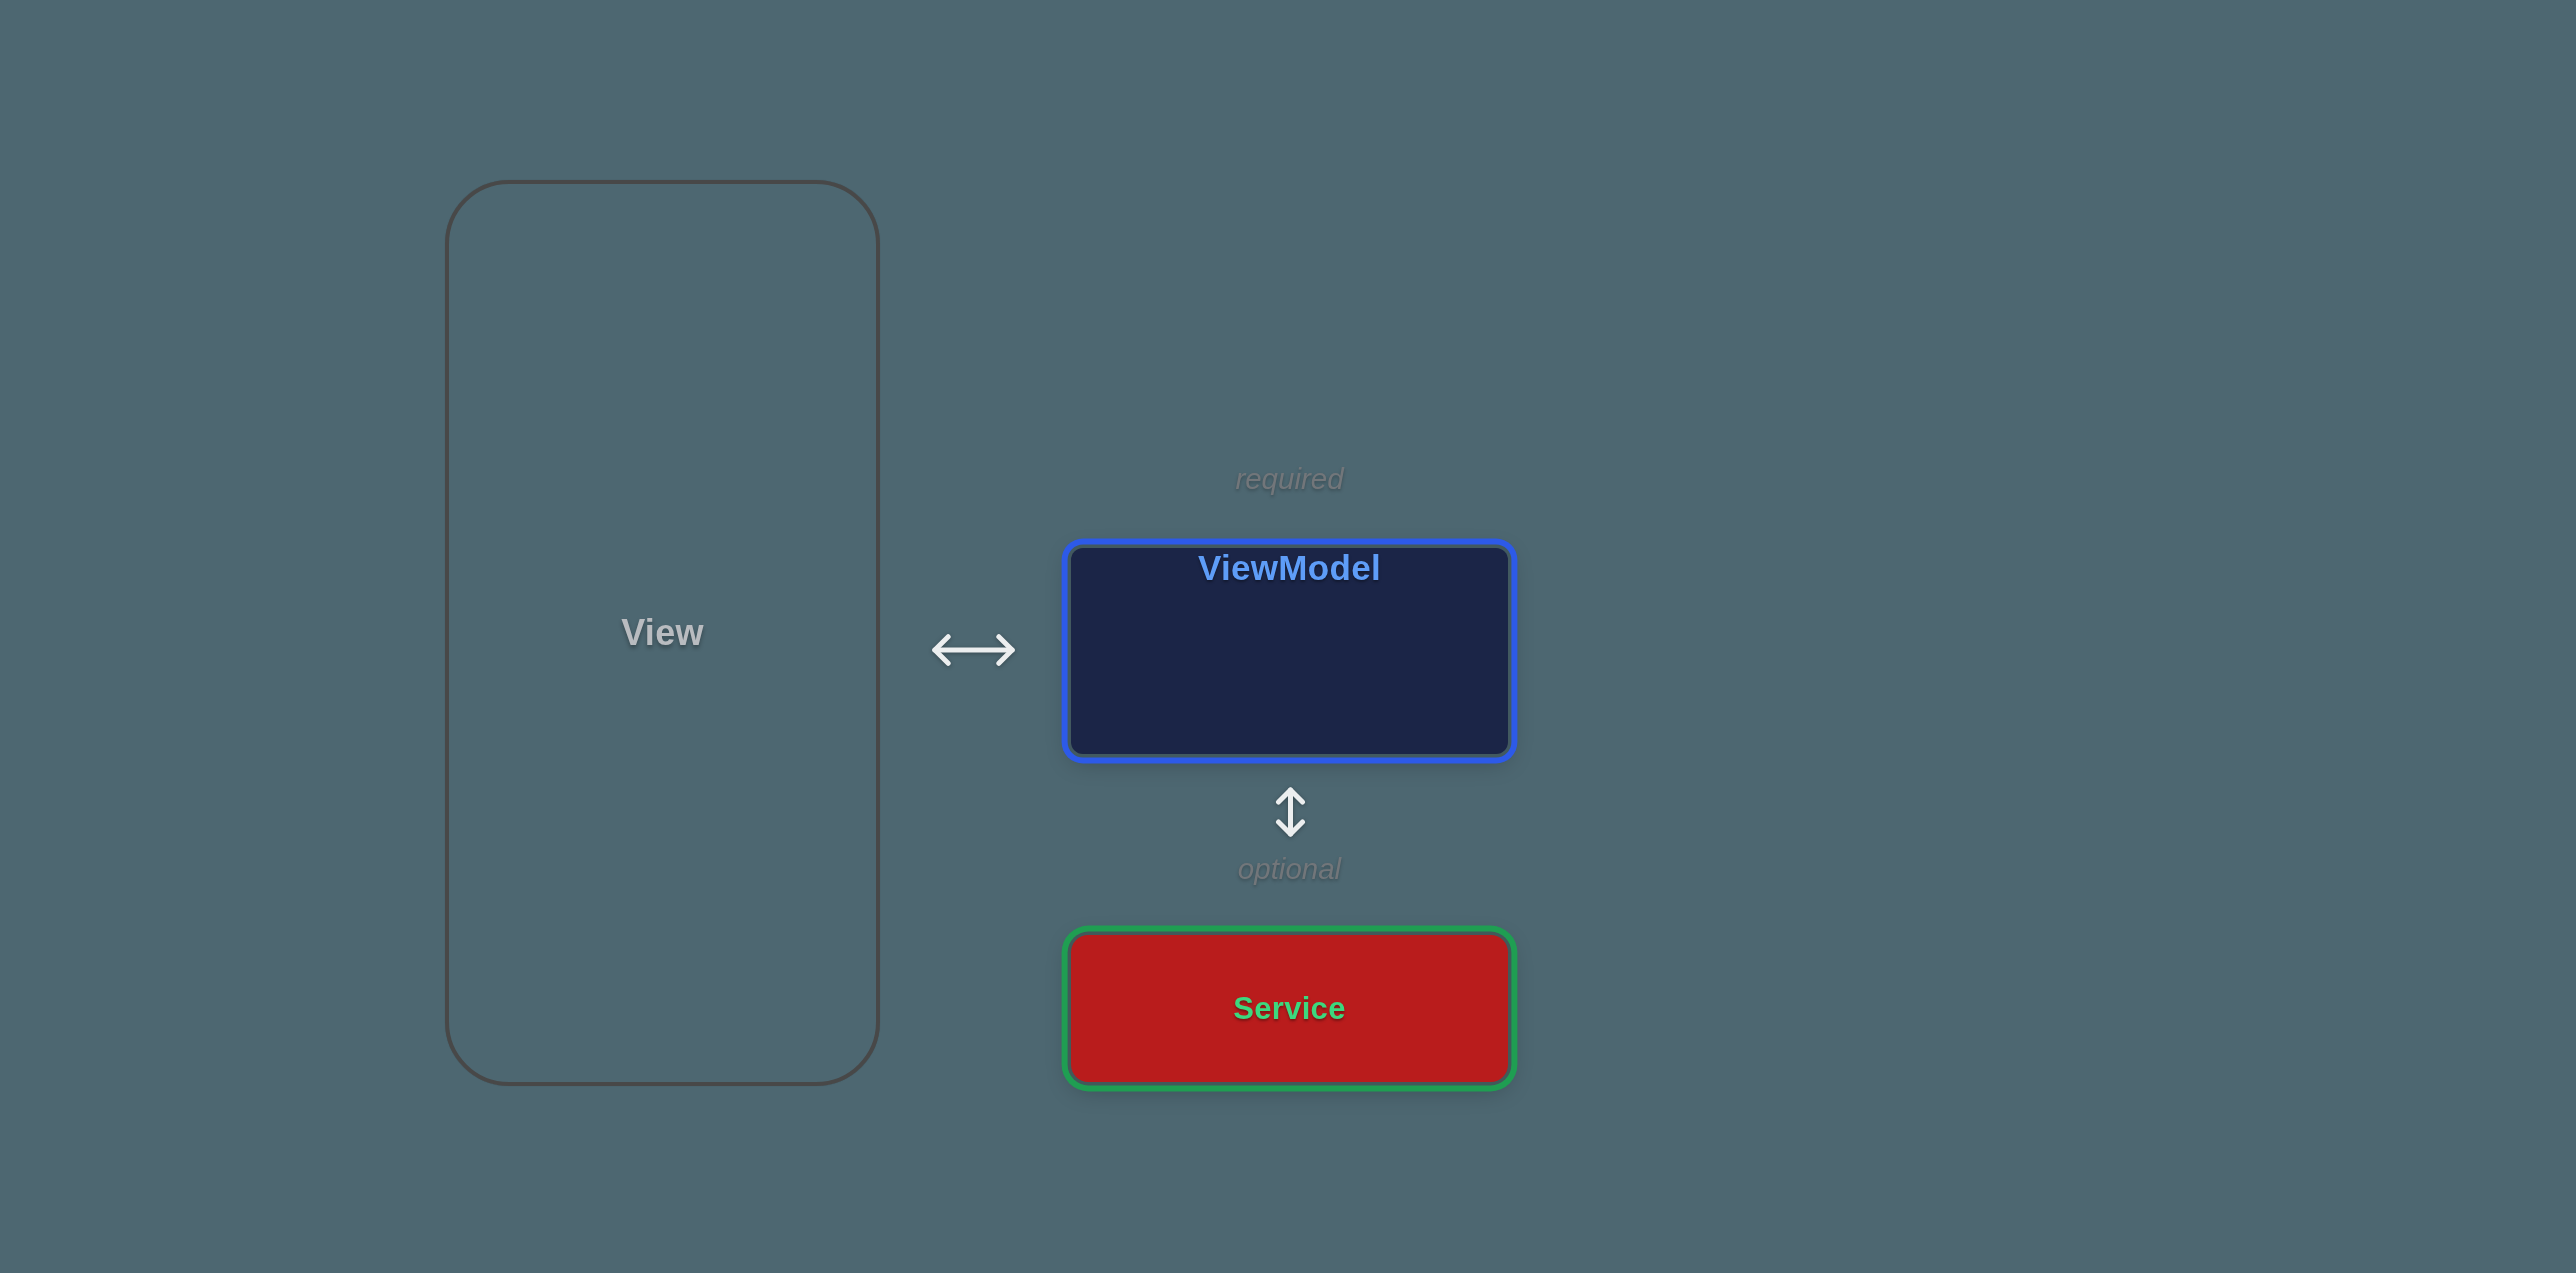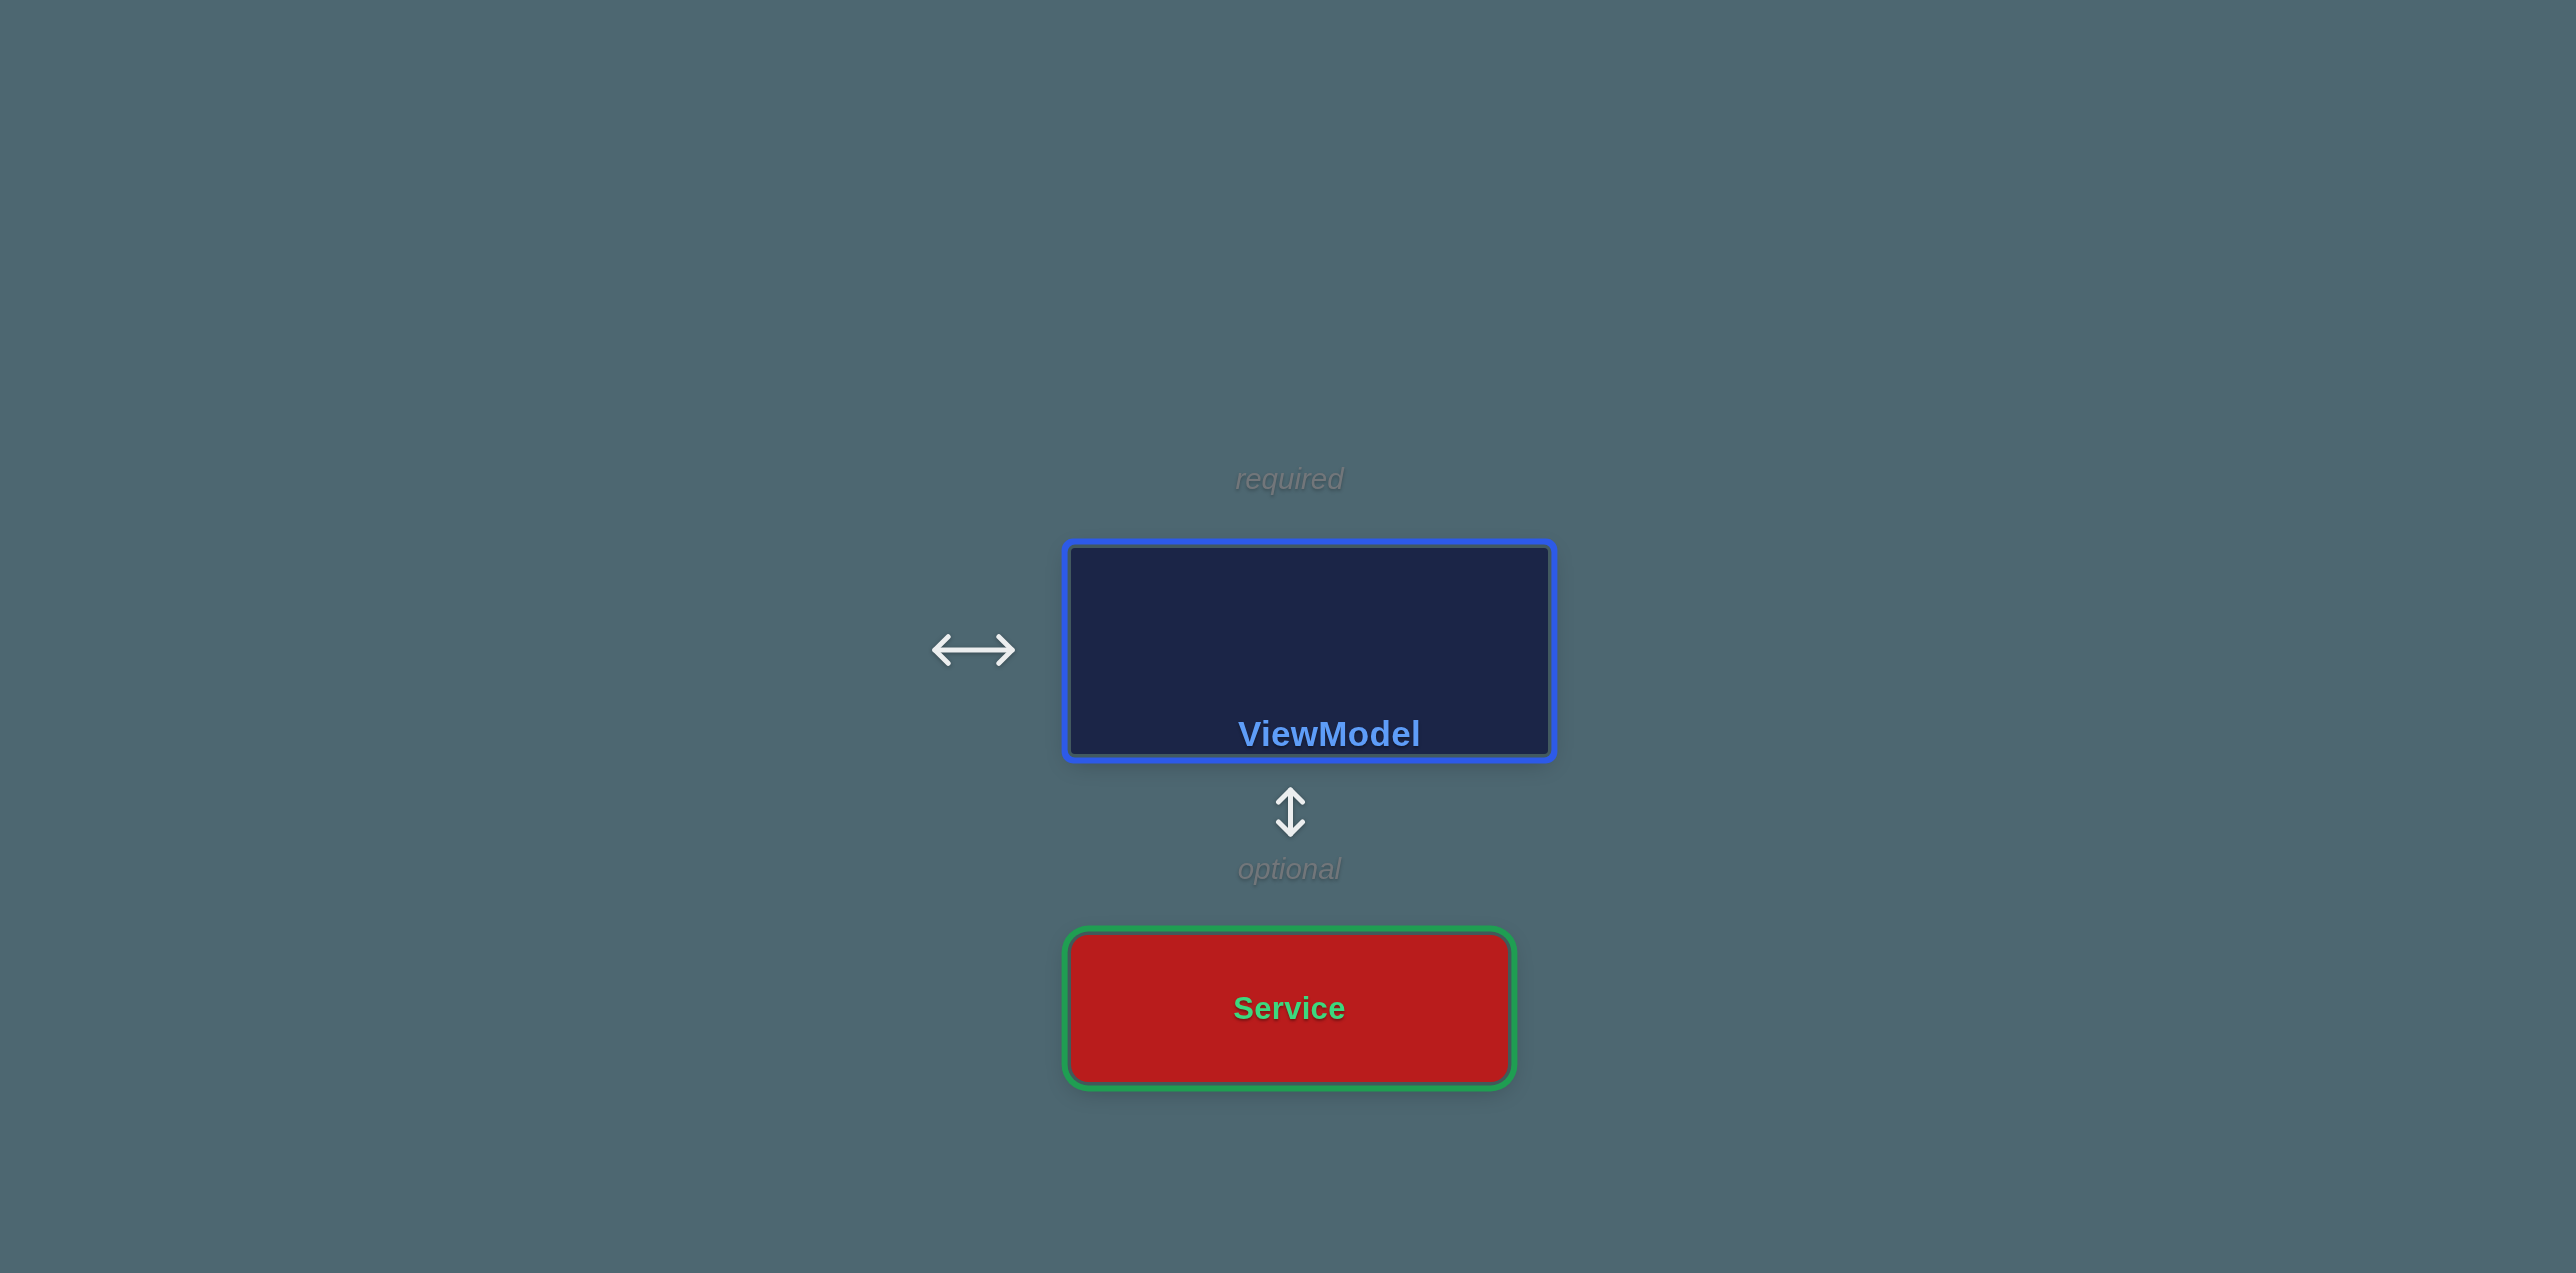--- a/index.html
+++ b/index.html
@@ -43,29 +43,28 @@
   }
 
   
   .vm-box {
     position: absolute;
     left: 1071px;
     top: 548px;
     width: 437px;
     height: 206px;
     background: #1b2547;
-    border-radius: 4px;
+    border-radius: 12px;
     box-shadow:
       0 0 0 3.4px #42595f,
       0 0 0 9.4px #2d5ae8,
       0 6.7px 24px rgba(0,0,0,0.28);
     display: flex;
-    align-items: flex-end;
+    align-items: flex-start;
     justify-content: center;
-    padding-left: 40px;
   }
   .vm-label {
     color: #5e9df8;
     font-size: 35px;
     font-weight: 700;
     letter-spacing: 0.3px;
     text-shadow: 0 2px 2.7px rgba(0,0,0,0.35);
   }
 
   
@@ -121,20 +120,23 @@
     stroke-linejoin: round;
   }
   .h-arrow { left: 928px; top: 628px; }
   .v-arrow { left: 1269px; top: 784px; }
 </style>
 </head>
 <body>
 
 <div class="stage">
 
+  <div class="phone">
+    <span class="view-label">View</span>
+  </div>
 
   <svg class="arrow-svg h-arrow" width="91" height="44" viewBox="0 0 136 66">
     <line x1="10" y1="33" x2="126" y2="33"></line>
     <path d="M30 13 L10 33 L30 53"></path>
     <path d="M106 13 L126 33 L106 53"></path>
   </svg>
 
   <div class="annotation required">required</div>
 
   <div class="vm-box">

